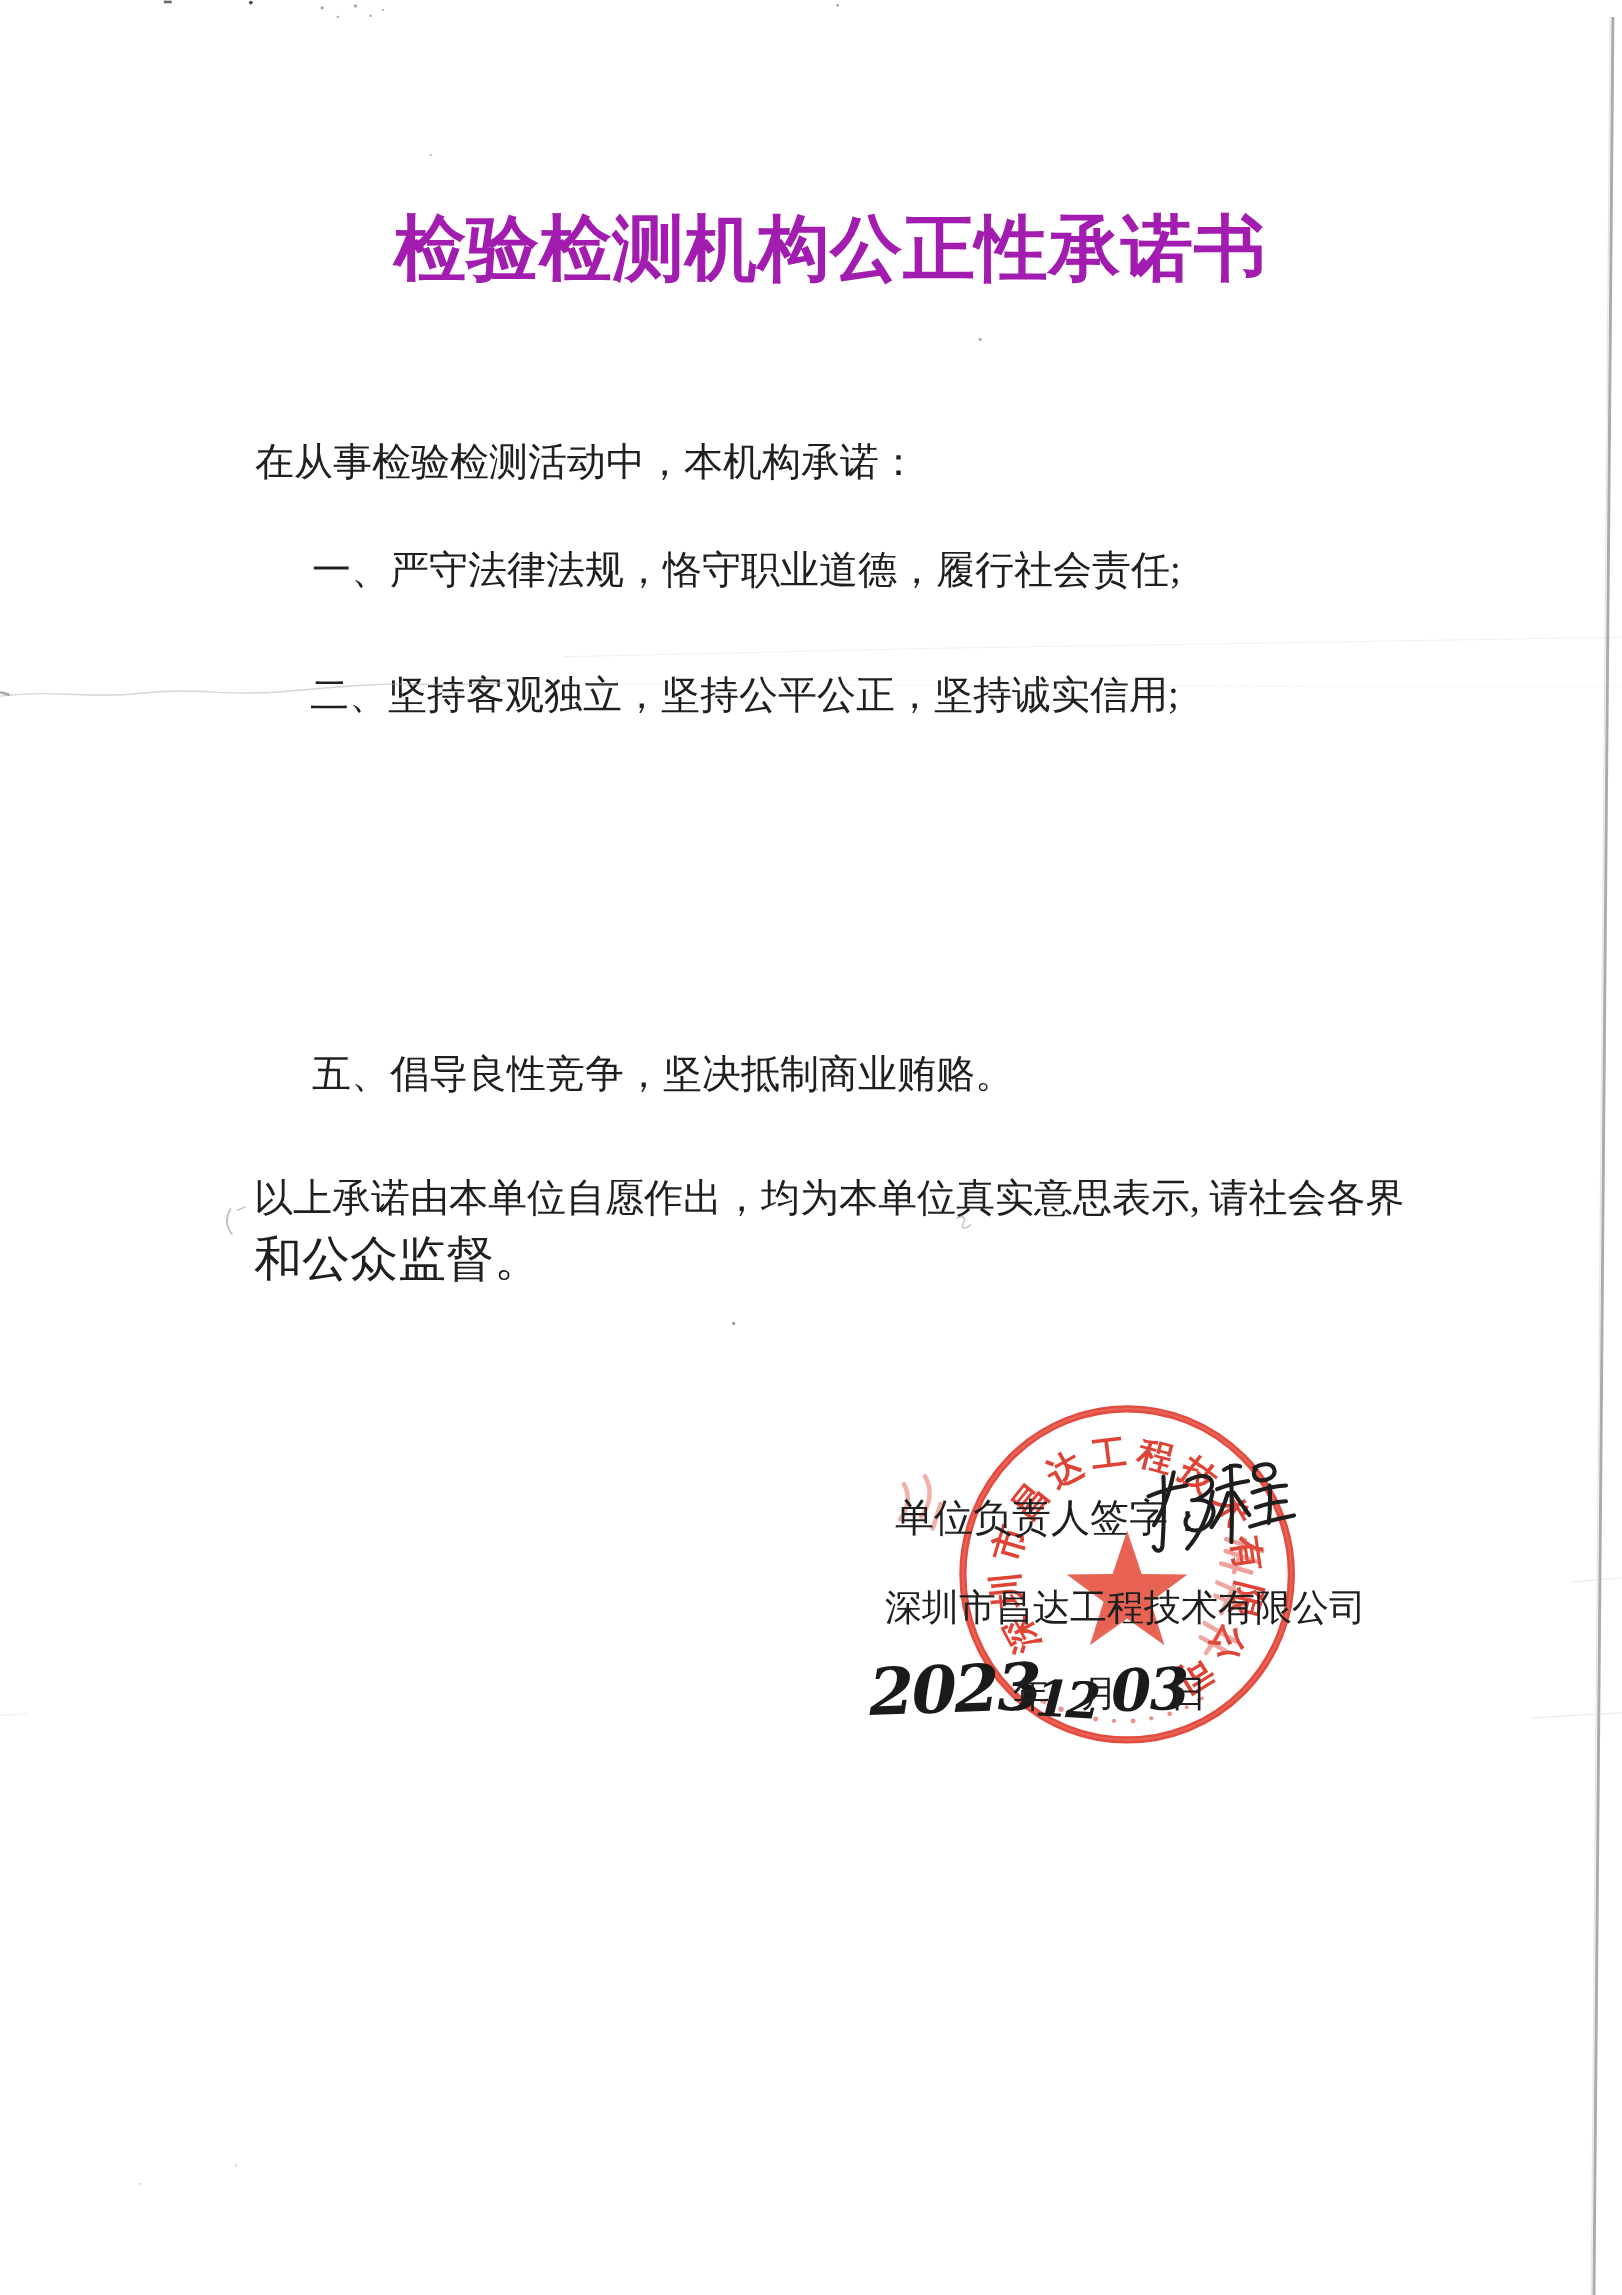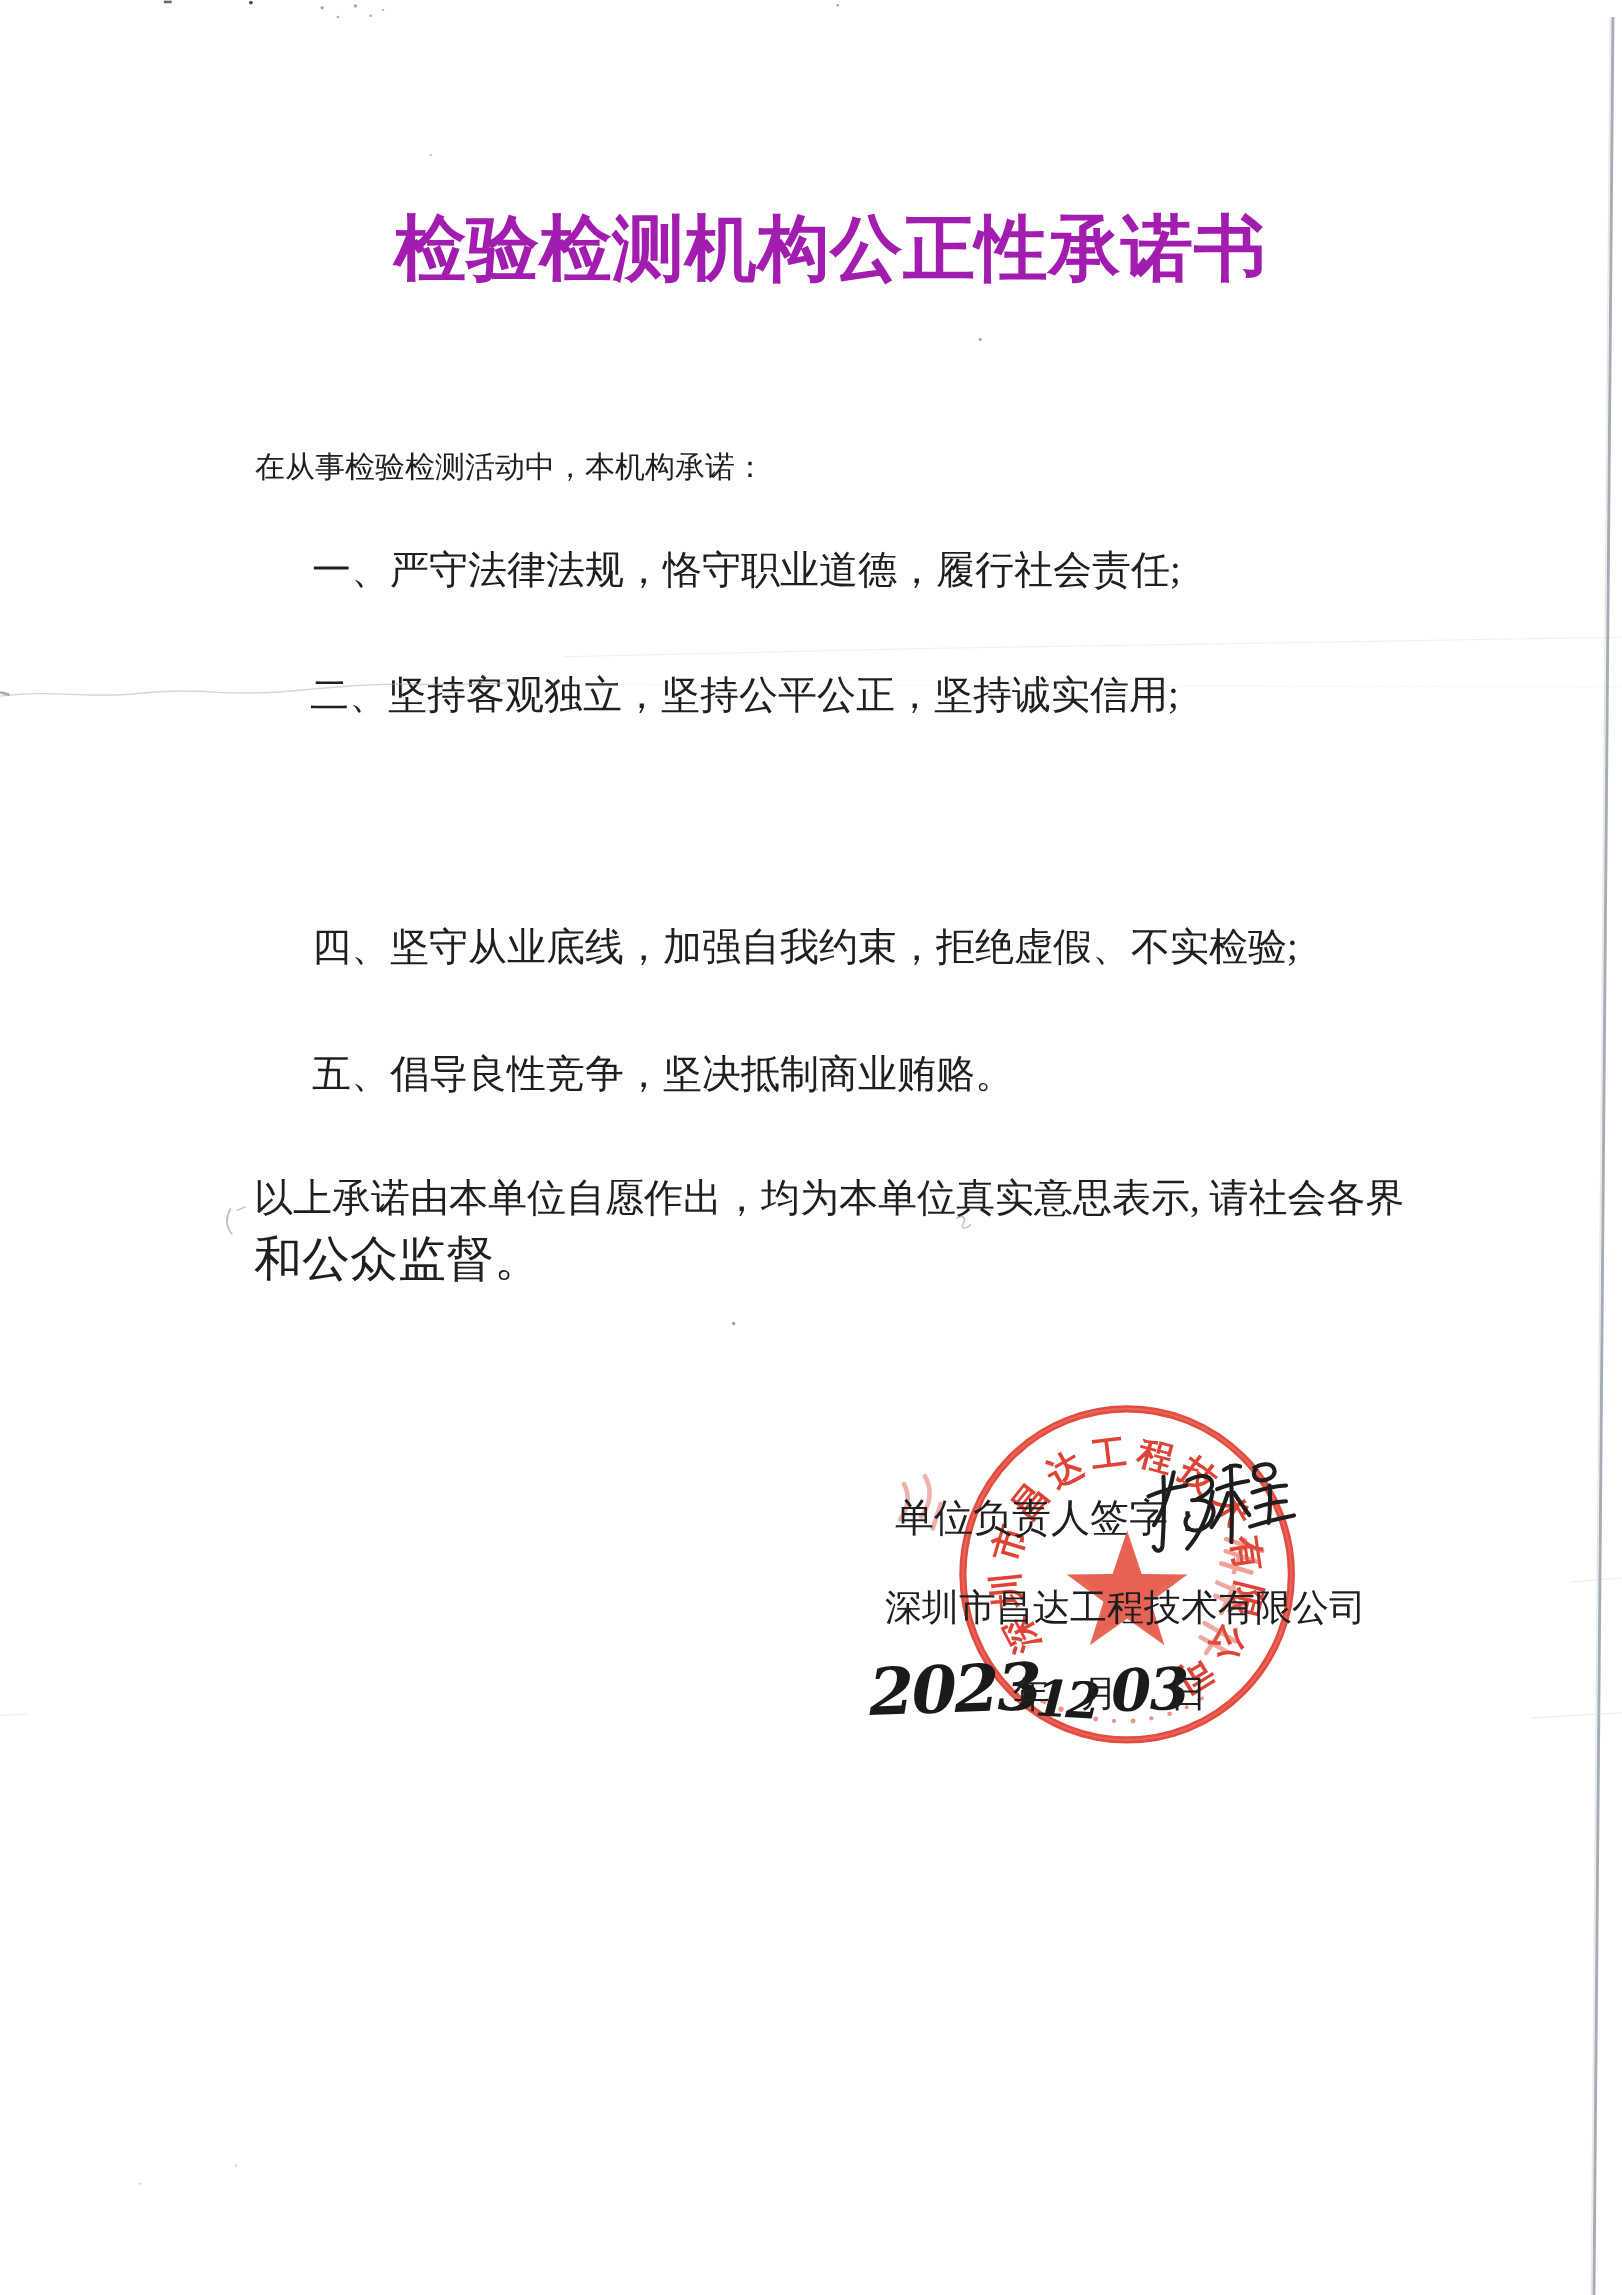--- a/index.html
+++ b/index.html
@@ -9,21 +9,21 @@
     background:#ffffff;
     overflow:hidden;
     font-family:"Liberation Serif","DejaVu Serif",serif;
     color:#1f1f1f;
   }
   .line{position:absolute;white-space:pre;line-height:1;letter-spacing:0;}
   .doc-title{
     left:394px;top:213px;
     font-size:72px;font-weight:700;color:#a21caf;letter-spacing:0.7px;
   }
-  .intro{left:255px;top:452px;font-size:30px;}
+  .intro{left:255px;top:442px;font-size:39px;}
   .item1{left:312px;top:550px;font-size:39px;text-align:center;}
   .item2{left:310px;top:675px;font-size:39px;}
   .item3{left:312px;top:801px;font-size:39px;}
   .item4{left:312px;top:927px;font-size:39px;}
   .item5{left:312px;top:1054px;font-size:39px;}
   .closing1{left:254px;top:1178px;font-size:39px;}
   .closing2{left:254px;top:1235px;font-size:48px;}
   .sig-label{left:895px;top:1498px;font-size:39px;}
   .company{left:885px;top:1589px;font-size:37px;}
   .hand{
@@ -101,21 +101,20 @@
         <path d="M 108 198 L 96 236"></path>
       </g>
     </g>
   </svg>
 
   <div class="text-layer">
     <div class="line doc-title">检验检测机构公正性承诺书</div>
     <div class="line intro">在从事检验检测活动中，本机构承诺：</div>
     <div class="line item1">一、严守法律法规，恪守职业道德，履行社会责任;</div>
     <div class="line item2">二、坚持客观独立，坚持公平公正，坚持诚实信用;</div>
-    <div class="line item4">四、坚守从业底线，加强自我约束，拒绝虚假、不实检验;</div>
     <div class="line item5">五、倡导良性竞争，坚决抵制商业贿赂。</div>
     <div class="line closing1">以上承诺由本单位自愿作出，均为本单位真实意思表示, 请社会各界</div>
     <div class="line closing2">和公众监督。</div>
     <div class="line sig-label">单位负责人签字：</div>
     <div class="line company">深圳市昌达工程技术有限公司</div>
     <div class="line hand hand-year">2023</div>
     <div class="line lbl-year">年</div>
     <div class="line hand hand-month">12</div>
     <div class="line lbl-month">月</div>
     <div class="line hand hand-day">03</div>

